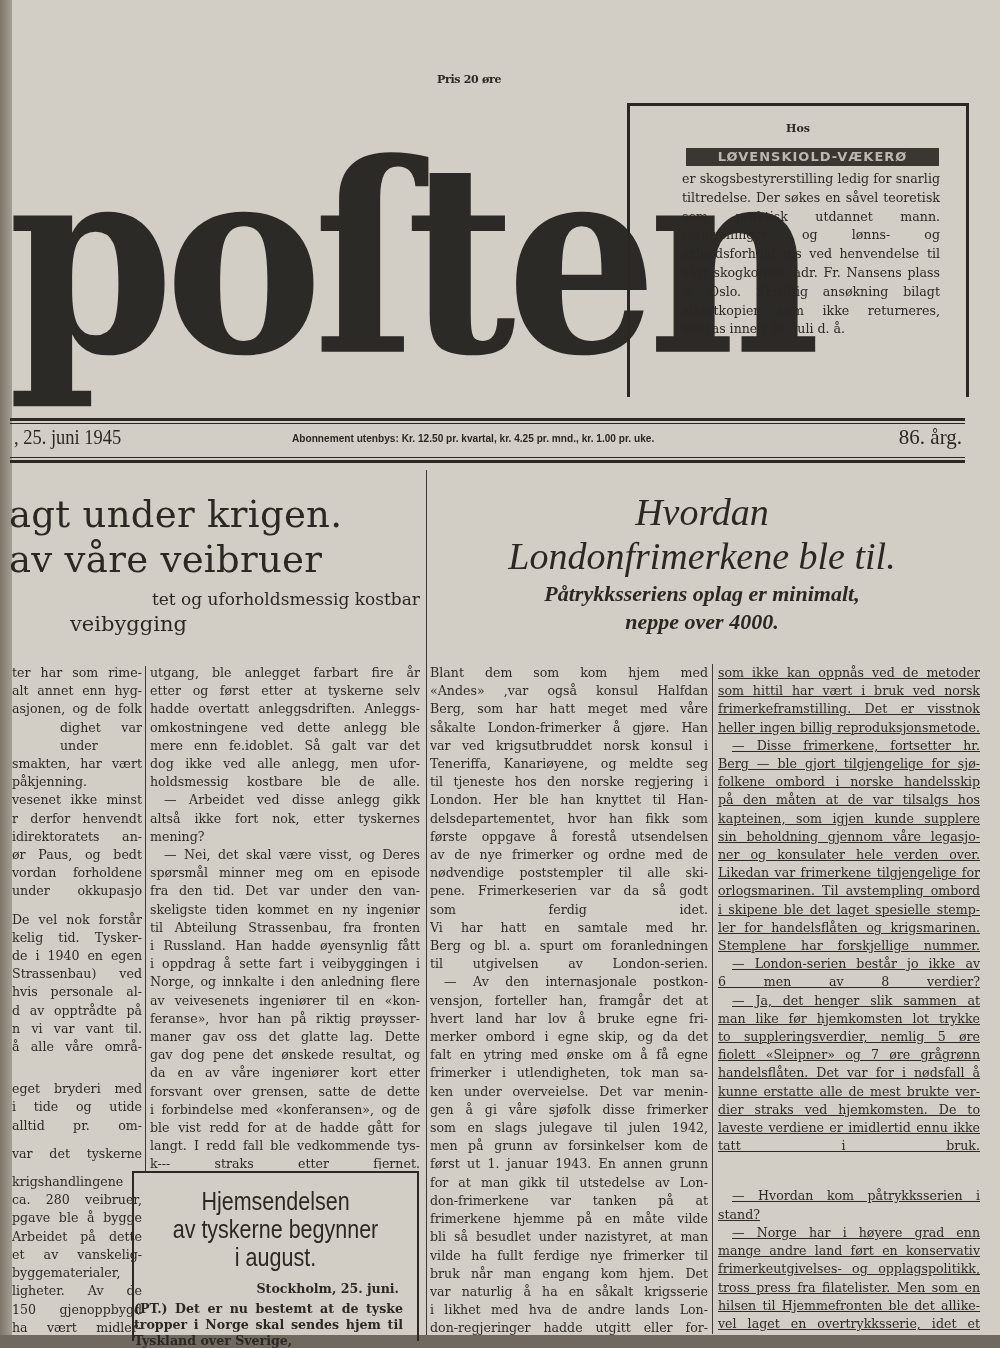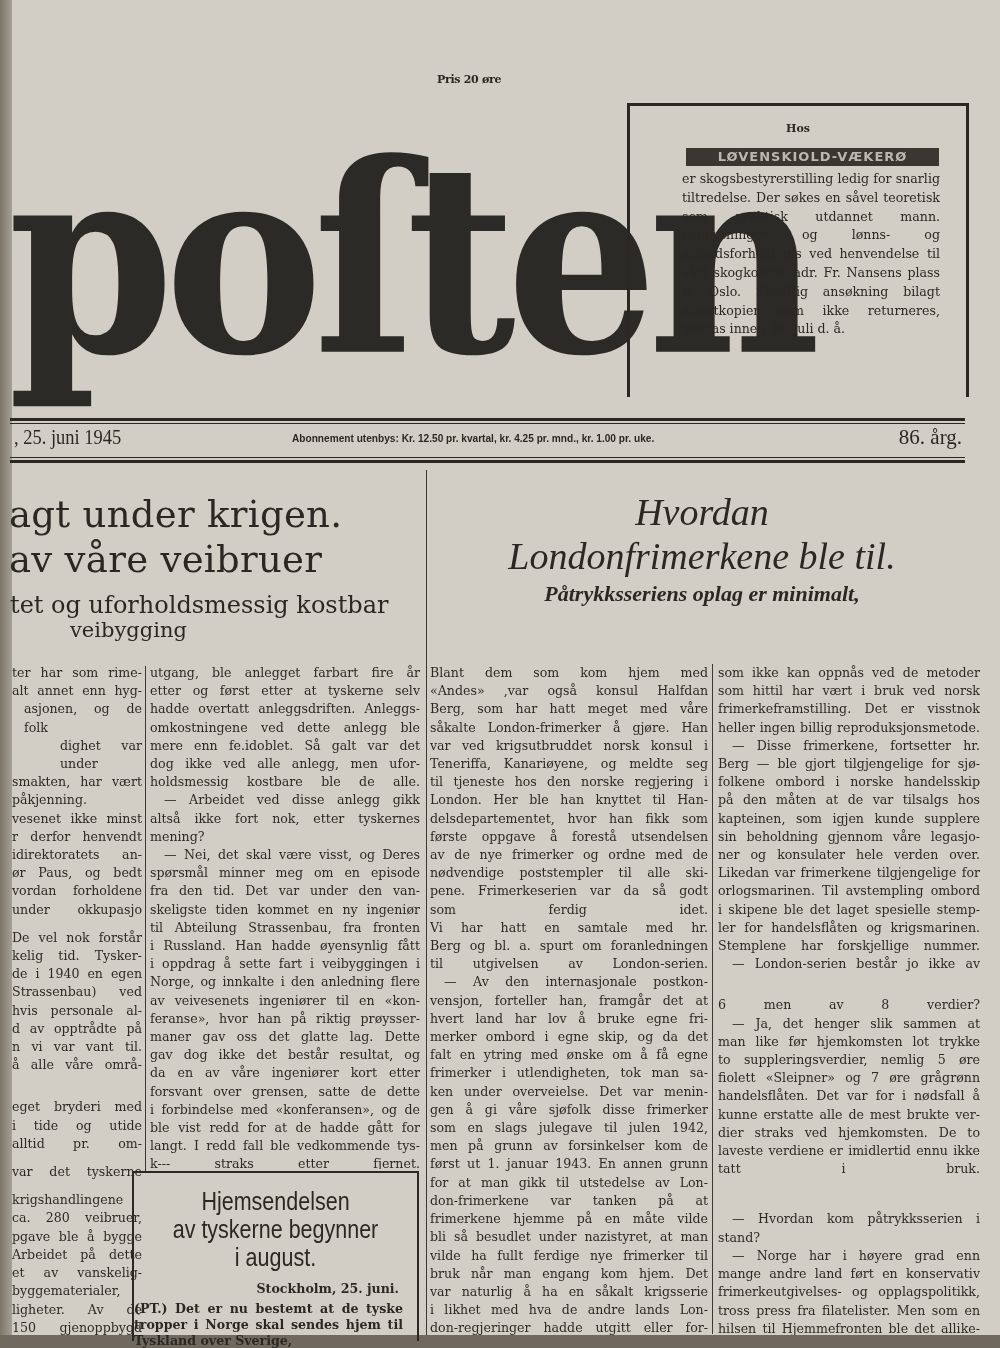--- a/index.html
+++ b/index.html
@@ -73,21 +73,21 @@
       font-family: "Liberation Serif", serif;
     }
     .col-sep {
       position: absolute; width: 1px; background: #3b3732;
     }
     .head-left {
       position: absolute; left: 10px; top: 492px; width: 410px;
       font-family: "DejaVu Serif", serif;
     }
     .hl1 { font-size: 37px; line-height: 45px; letter-spacing: 0.3px; white-space: nowrap; margin-left: -1px; }
-    .hl-sub { font-size: 24px; line-height: 25px; white-space: nowrap; margin-top: 11px; }
+    .hl-sub { font-size: 17px; line-height: 25px; white-space: nowrap; margin-top: 5px; text-align: right; }
     .hl-sub2 { font-size: 21px; line-height: 24px; padding-left: 60px; }
     .head-right {
       position: absolute; left: 432px; top: 490px; width: 540px; text-align: center;
       font-family: "Liberation Serif", serif; font-style: italic;
     }
     .hr1 { font-size: 38px; line-height: 44px; }
     .hr2 { font-size: 38px; line-height: 44px; }
     .hr3 { font-size: 22px; line-height: 28px; font-weight: bold; margin-top: 2px; }
     .col {
       position: absolute; font-size: 12.6px; line-height: 18.2px;
@@ -150,26 +150,27 @@
   <div class="hl1">agt under krigen.</div>
   <div class="hl1">av våre veibruer</div>
   <div class="hl-sub">tet og uforholdsmessig kostbar</div>
   <div class="hl-sub2">veibygging</div>
 </div>
 
 <div class="head-right">
   <div class="hr1">Hvordan</div>
   <div class="hr2">Londonfrimerkene ble til.</div>
   <div class="hr3">Påtrykksseriens oplag er minimalt,</div>
+  <div class="hr3" style="margin-top:0">neppe over 4000.</div>
 </div>
 
 <div class="col" id="col1" style="left:12px;top:664px;width:130px;height:671px;">
     <p style="text-align-last: justify;">ter har som rime-</p>
     <p style="text-align-last: justify;">alt annet enn hyg-</p>
-    <p style="text-align-last: justify; padding-left: 12px;">asjonen, og de folk</p>
+    <p style="text-align-last: justify;">asjonen, og de folk</p>
     <p style="text-align-last: justify; margin-left: 48px;">dighet var under</p>
     <p style="text-align-last: justify;">smakten, har vært</p>
     <p style="text-align-last: justify;">påkjenning.</p>
     <p style="text-align-last: justify;">vesenet ikke minst</p>
     <p style="text-align-last: justify;">r derfor henvendt</p>
     <p style="text-align-last: justify;">idirektoratets an-</p>
     <p style="text-align-last: justify;">ør Paus, og bedt</p>
     <p style="text-align-last: justify;">vordan forholdene</p>
     <p style="text-align-last: justify;">under okkupasjo</p>
     <p class="gap"></p>
@@ -217,21 +218,21 @@
       <p style="text-align-last: justify;">spørsmål minner meg om en episode</p>
       <p style="text-align-last: justify;">fra den tid. Det var under den van-</p>
       <p style="text-align-last: justify;">skeligste tiden kommet en ny ingeniør</p>
       <p style="text-align-last: justify;">til Abteilung Strassenbau, fra fronten</p>
       <p style="text-align-last: justify;">i Russland. Han hadde øyensynlig fått</p>
       <p style="text-align-last: justify;">i oppdrag å sette fart i veibyggingen i</p>
       <p style="text-align-last: justify;">Norge, og innkalte i den anledning flere</p>
       <p style="text-align-last: justify;">av veivesenets ingeniører til en «kon-</p>
       <p style="text-align-last: justify;">feranse», hvor han på riktig prøysser-</p>
       <p style="text-align-last: justify;">maner gav oss det glatte lag. Dette</p>
-      <p style="text-align-last: justify;">gav dog ikke det består resultat, og</p>
+      <p style="text-align-last: justify;">gav dog pene det ønskede resultat, og</p>
       <p style="text-align-last: justify;">da en av våre ingeniører kort etter</p>
       <p style="text-align-last: justify;">forsvant over grensen, satte de dette</p>
       <p style="text-align-last: justify;">i forbindelse med «konferansen», og de</p>
       <p style="text-align-last: justify;">ble vist redd for at de hadde gått for</p>
       <p style="text-align-last: justify;">langt. I redd fall ble vedkommende tys-</p>
       <p style="text-align-last: justify;">k--- straks etter fjernet.</p>
     </div>
 
 </div>
 
@@ -278,39 +279,39 @@
     <p style="text-align-last: justify;">don-frimerkene var tanken på at</p>
     <p style="text-align-last: justify;">frimerkene hjemme på en måte vilde</p>
     <p style="text-align-last: justify;">bli så besudlet under nazistyret, at man</p>
     <p style="text-align-last: justify;">vilde ha fullt ferdige nye frimerker til</p>
     <p style="text-align-last: justify;">bruk når man engang kom hjem. Det</p>
     <p style="text-align-last: justify;">var naturlig å ha en såkalt krigsserie</p>
     <p style="text-align-last: justify;">i likhet med hva de andre lands Lon-</p>
     <p style="text-align-last: justify;">don-regjeringer hadde utgitt eller for-</p>
   </div>
 
-<div class="col" id="col4" style="left:718px;top:664px;width:262px;height:671px;">
+<div class="col" id="col4" style="left:718px;top:664px;width:262px;height:671px;text-decoration:underline;">
     <p style="text-align-last: justify;">som ikke kan oppnås ved de metoder</p>
     <p style="text-align-last: justify;">som hittil har vært i bruk ved norsk</p>
     <p style="text-align-last: justify;">frimerkeframstilling. Det er visstnok</p>
     <p style="text-align-last: justify;">heller ingen billig reproduksjonsmetode.</p>
     <p class="ind" style="text-align-last: justify;">— Disse frimerkene, fortsetter hr.</p>
     <p style="text-align-last: justify;">Berg — ble gjort tilgjengelige for sjø-</p>
     <p style="text-align-last: justify;">folkene ombord i norske handelsskip</p>
     <p style="text-align-last: justify;">på den måten at de var tilsalgs hos</p>
     <p style="text-align-last: justify;">kapteinen, som igjen kunde supplere</p>
     <p style="text-align-last: justify;">sin beholdning gjennom våre legasjo-</p>
     <p style="text-align-last: justify;">ner og konsulater hele verden over.</p>
     <p style="text-align-last: justify;">Likedan var frimerkene tilgjengelige for</p>
     <p style="text-align-last: justify;">orlogsmarinen. Til avstempling ombord</p>
     <p style="text-align-last: justify;">i skipene ble det laget spesielle stemp-</p>
     <p style="text-align-last: justify;">ler for handelsflåten og krigsmarinen.</p>
     <p style="text-align-last: justify;">Stemplene har forskjellige nummer.</p>
     <p class="ind" style="text-align-last: justify;">— London-serien består jo ikke av</p>
-    <p style="text-align-last: justify; margin-top: 23px;">6 men av 8 verdier?</p>
+    <p style="text-align-last: justify;">6 men av 8 verdier?</p>
     <p class="ind" style="text-align-last: justify;">— Ja, det henger slik sammen at</p>
     <p style="text-align-last: justify;">man like før hjemkomsten lot trykke</p>
     <p style="text-align-last: justify;">to suppleringsverdier, nemlig 5 øre</p>
     <p style="text-align-last: justify;">fiolett «Sleipner» og 7 øre grågrønn</p>
     <p style="text-align-last: justify;">handelsflåten. Det var for i nødsfall å</p>
     <p style="text-align-last: justify;">kunne erstatte alle de mest brukte ver-</p>
     <p style="text-align-last: justify;">dier straks ved hjemkomsten. De to</p>
     <p style="text-align-last: justify;">laveste verdiene er imidlertid ennu ikke</p>
     <p style="text-align-last: justify;">tatt i bruk.</p>
     <p class="ind" style="text-align-last: justify; margin-top: 32px;">— Hvordan kom påtrykksserien i</p>

